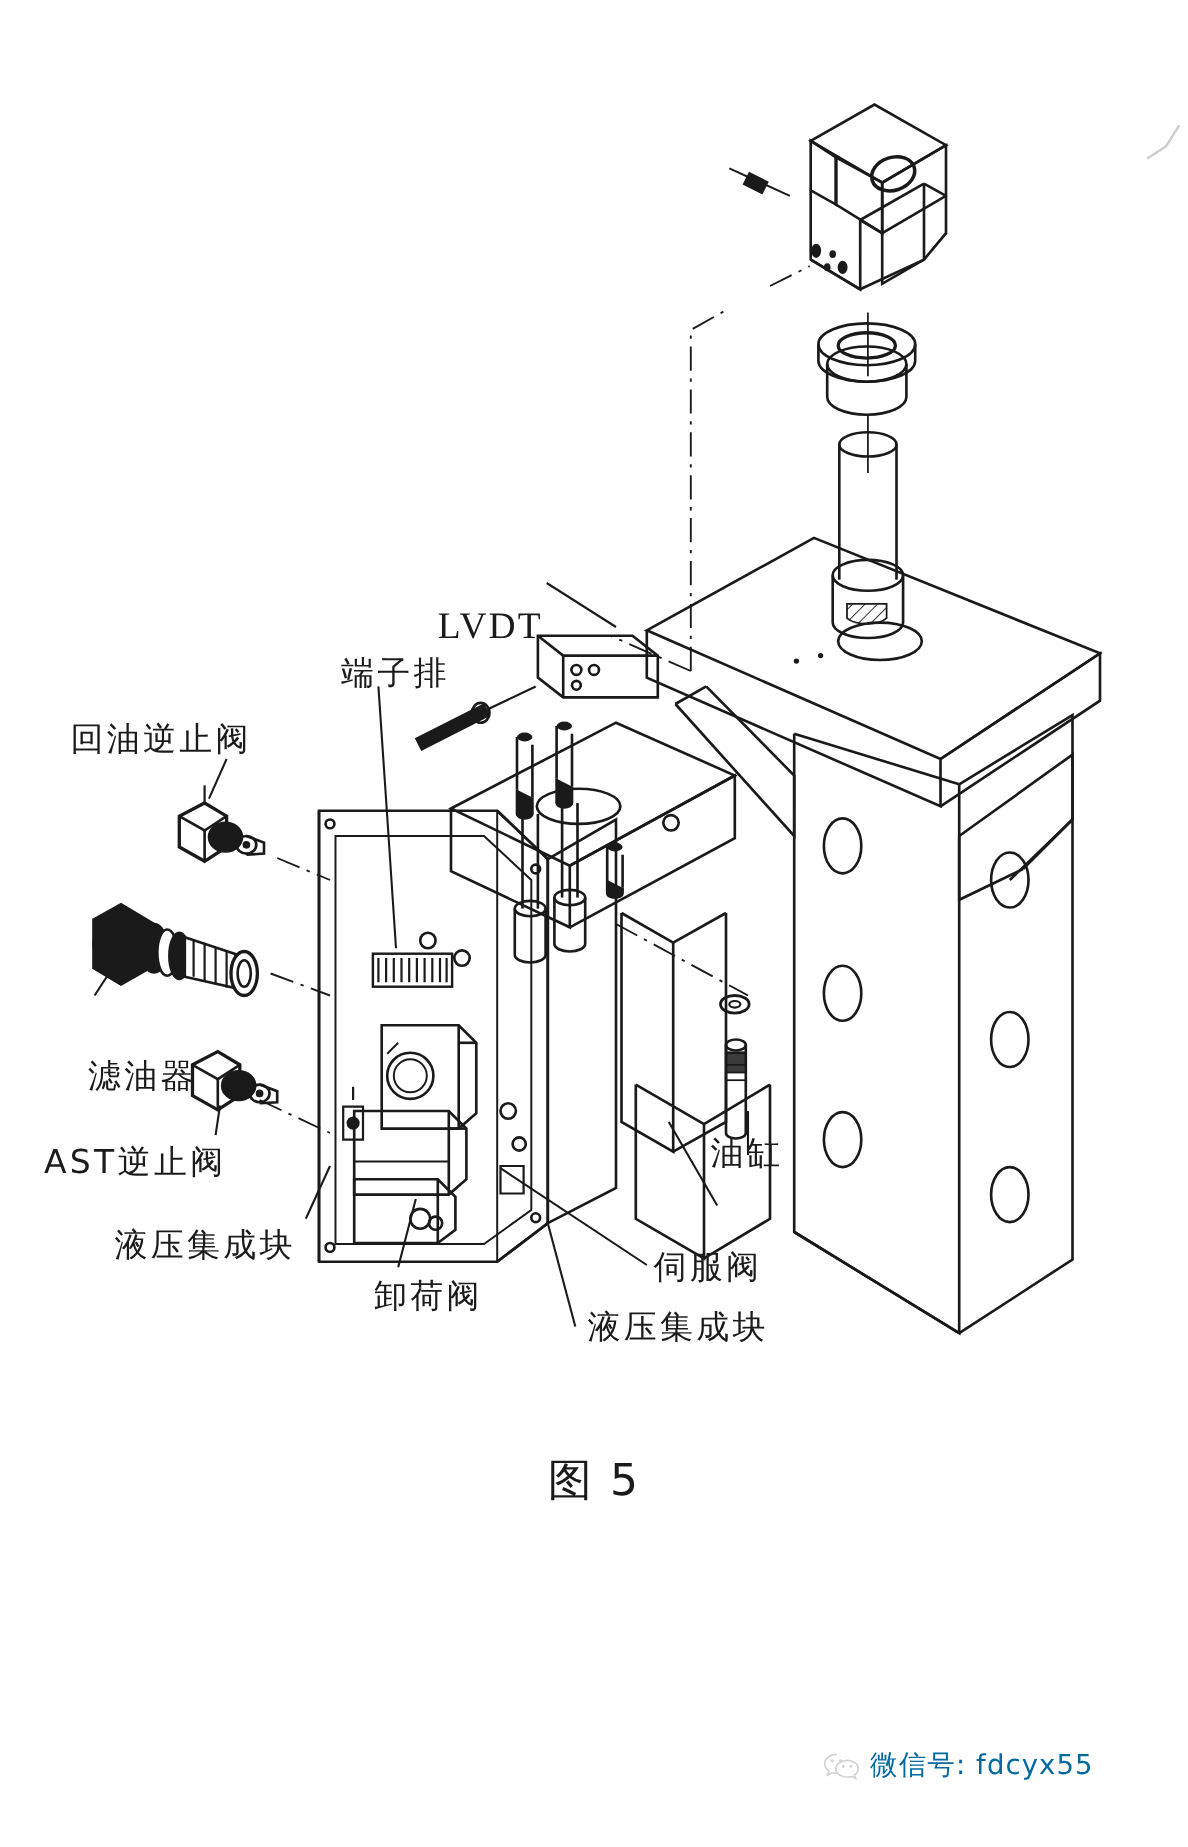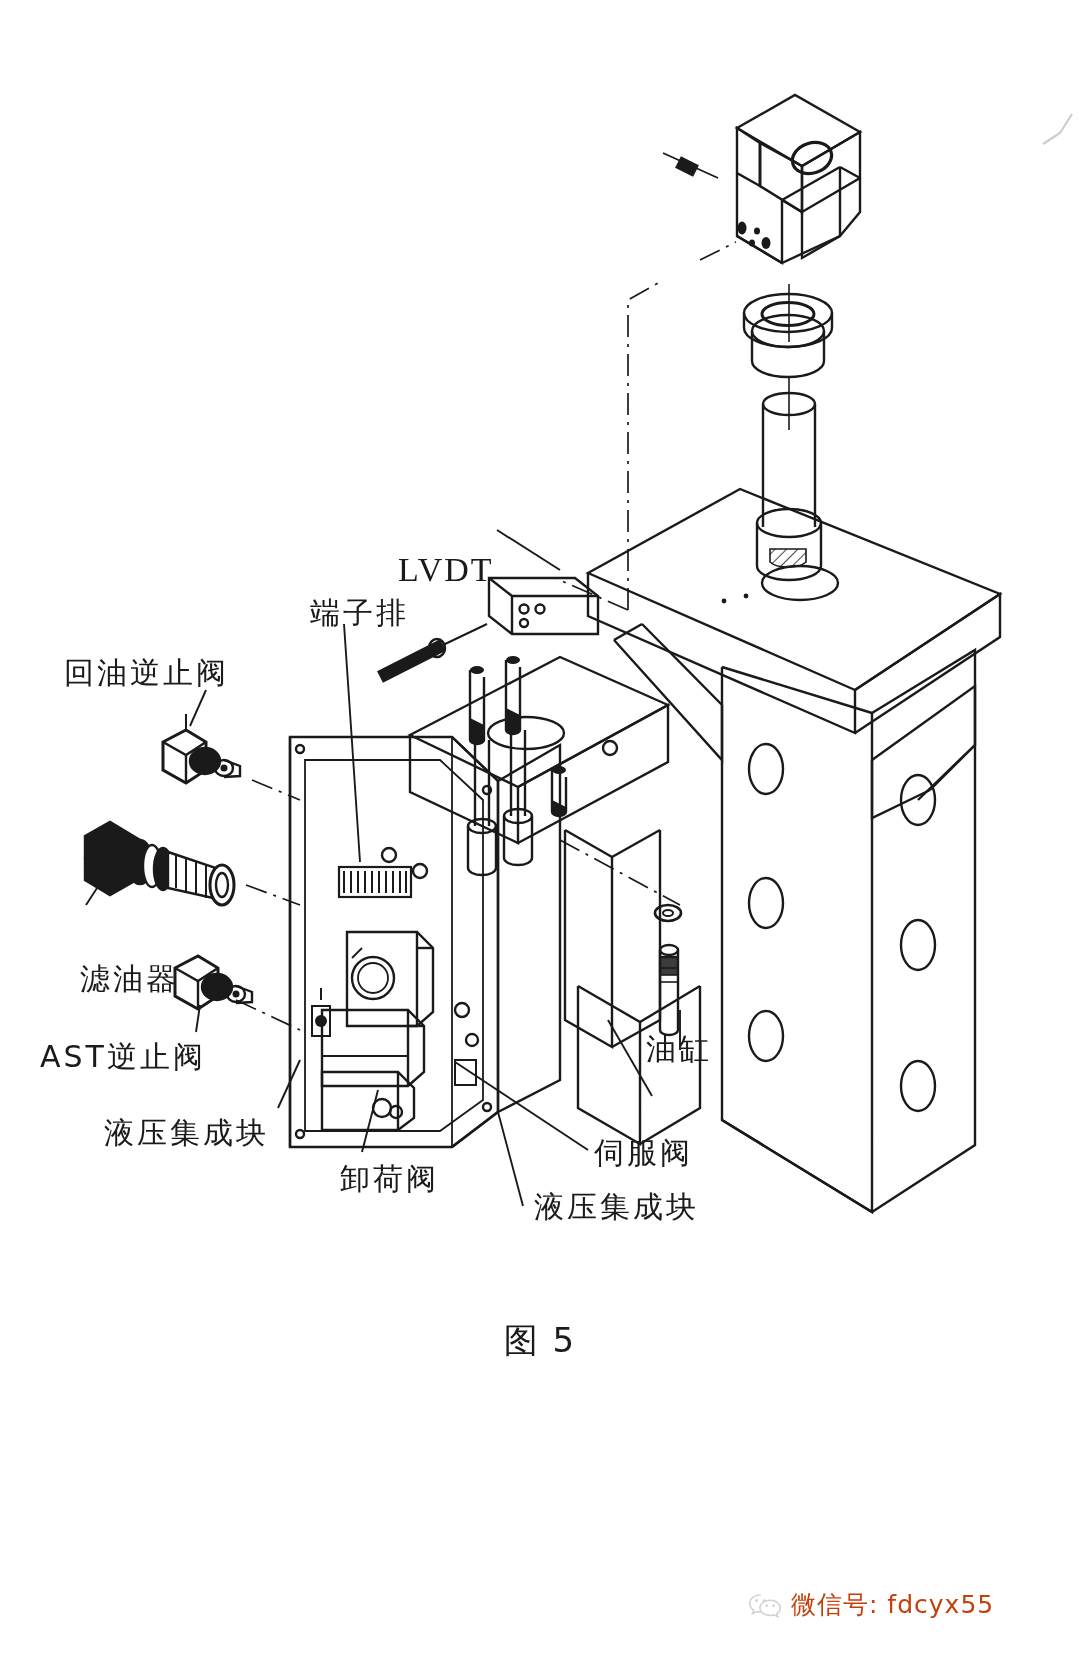--- a/index.html
+++ b/index.html
@@ -8,28 +8,28 @@
     font-family:"Liberation Serif","DejaVu Serif",serif;
     color:#1a1a1a;
   }
   #stage{position:absolute;inset:0;}
   svg#drawing{position:absolute;left:0;top:0;width:1080px;height:1679px;}
 
   .lbl{position:absolute;white-space:nowrap;line-height:1;}
   .cn{font-family:"DejaVu Sans","Liberation Sans",sans-serif;font-weight:400;}
   .lbl-cn{font-size:30px;letter-spacing:3px;color:#1b1b1b;}
   .lbl-lvdt{font-size:34px;letter-spacing:2px;font-family:Liberation Serif, serif;margin-top:48px;}
-  .cap-num{font-size:34px;letter-spacing:2px;}
+  .cap-num{font-size:40px;letter-spacing:2px;}
   .cap-txt{font-size:31px;letter-spacing:2px;}
   #caption{position:absolute;left:0;right:0;text-align:center;}
 
   #watermark{
     position:absolute;left:748px;top:1588px;
     display:flex;align-items:center;gap:9px;
-    color:#c2410c;font-size:25px;letter-spacing:1px;
+    color:#0369a1;font-size:25px;letter-spacing:1px;
     font-family:"DejaVu Sans","Liberation Sans",sans-serif;
     justify-content:flex-end;
   }
   #watermark .wechat{width:34px;height:28px;flex:0 0 auto;}
 </style>
 </head>
 <body>
 
 <div id="stage">
 

